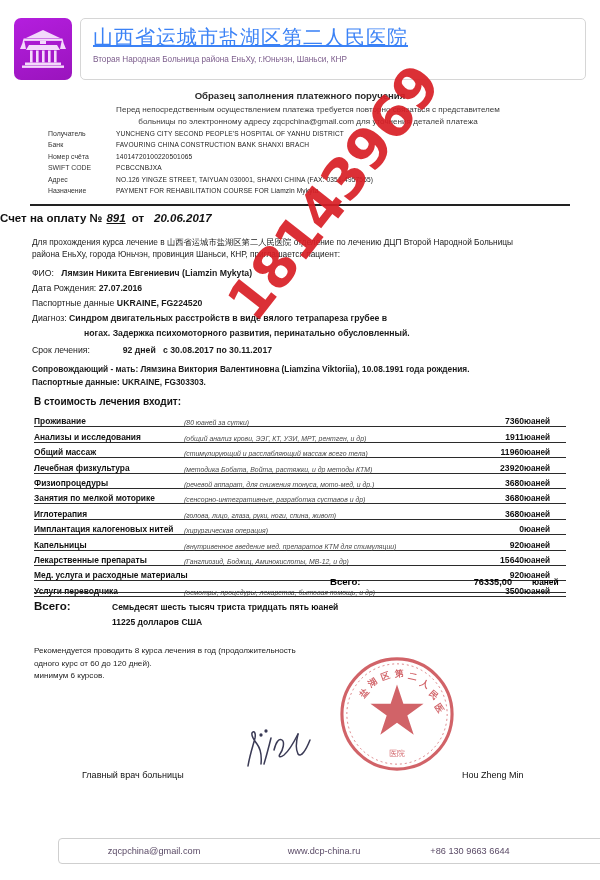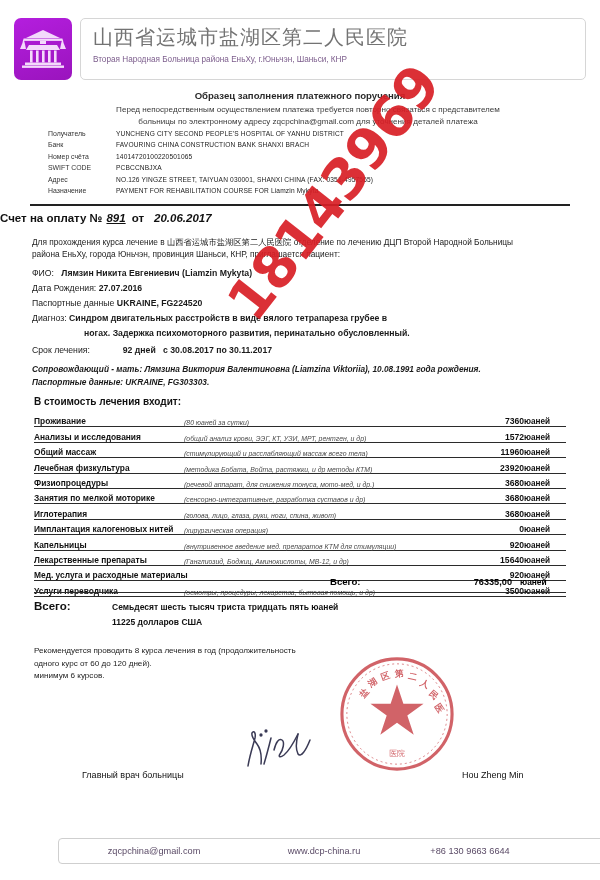--- a/index.html
+++ b/index.html
@@ -54,25 +54,26 @@
     position: absolute;
     left: 66px; top: 0px;
     width: 506px; height: 62px;
     border: 1px solid #d6d6d6;
     border-radius: 5px;
     box-sizing: border-box;
     padding: 6px 0 0 12px;
   }
   .hosp-cn {
     font-size: 20px;
-    color: #737373;
+    color: #3b82f6;
     letter-spacing: 1px;
     line-height: 24px;
     white-space: nowrap;
     font-family: "DejaVu Sans", sans-serif;
+    text-decoration: underline;
   }
   .hosp-ru {
     font-size: 8.2px;
     color: #7c5d8c;
     line-height: 12px;
     margin-top: 5px;
     white-space: nowrap;
   }
 
   
@@ -174,21 +175,20 @@
   }
   .srok {
     margin-top: 2px;
   }
   .srok .gap { display: inline-block; width: 28px; }
   .accomp {
     margin-top: 5px;
     font-weight: bold;
     font-size: 8.3px;
     line-height: 12.5px;
-    font-style: italic;
   }
 
   
   .incl-title {
     position: absolute;
     left: 34px; top: 396px;
     font-size: 10px;
     font-weight: bold;
     color: #111;
     text-align: center;
@@ -240,21 +240,21 @@
 
   .total-row {
     position: absolute;
     left: 330px; top: 576px;
     width: 236px;
     display: flex;
     align-items: baseline;
     font-weight: bold;
   }
   .total-row .t-lbl { font-size: 9.6px; width: 108px; }
-  .total-row .t-amt { font-size: 9.2px; width: 74px; text-align: right; padding-right: 8px;}
+  .total-row .t-amt { font-size: 9.2px; width: 74px; text-align: right; padding-right: 20px;}
   .total-row .t-cur { font-size: 8.4px; }
 
   .hr-thin {
     position: absolute;
     left: 34px; top: 592px;
     width: 532px; height: 1px;
     background: #2b2b2b;
   }
 
   
@@ -481,21 +481,21 @@
     <tbody>
       <tr class="first">
         <td class="c-name">Проживание</td>
         <td class="c-desc">(80 юаней за сутки)</td>
         <td class="c-amt">7360</td>
         <td class="c-cur">юаней</td>
       </tr>
       <tr>
         <td class="c-name">Анализы и исследования</td>
         <td class="c-desc">(общий анализ крови, ЭЭГ, КТ, УЗИ, МРТ, рентген, и др)</td>
-        <td class="c-amt">1572</td>
+        <td class="c-amt">1911</td>
         <td class="c-cur">юаней</td>
       </tr>
       <tr>
         <td class="c-name">Общий массаж</td>
         <td class="c-desc">(стимулирующий и расслабляющий массаж всего тела)</td>
         <td class="c-amt">11960</td>
         <td class="c-cur">юаней</td>
       </tr>
       <tr>
         <td class="c-name">Лечебная физкультура</td>

